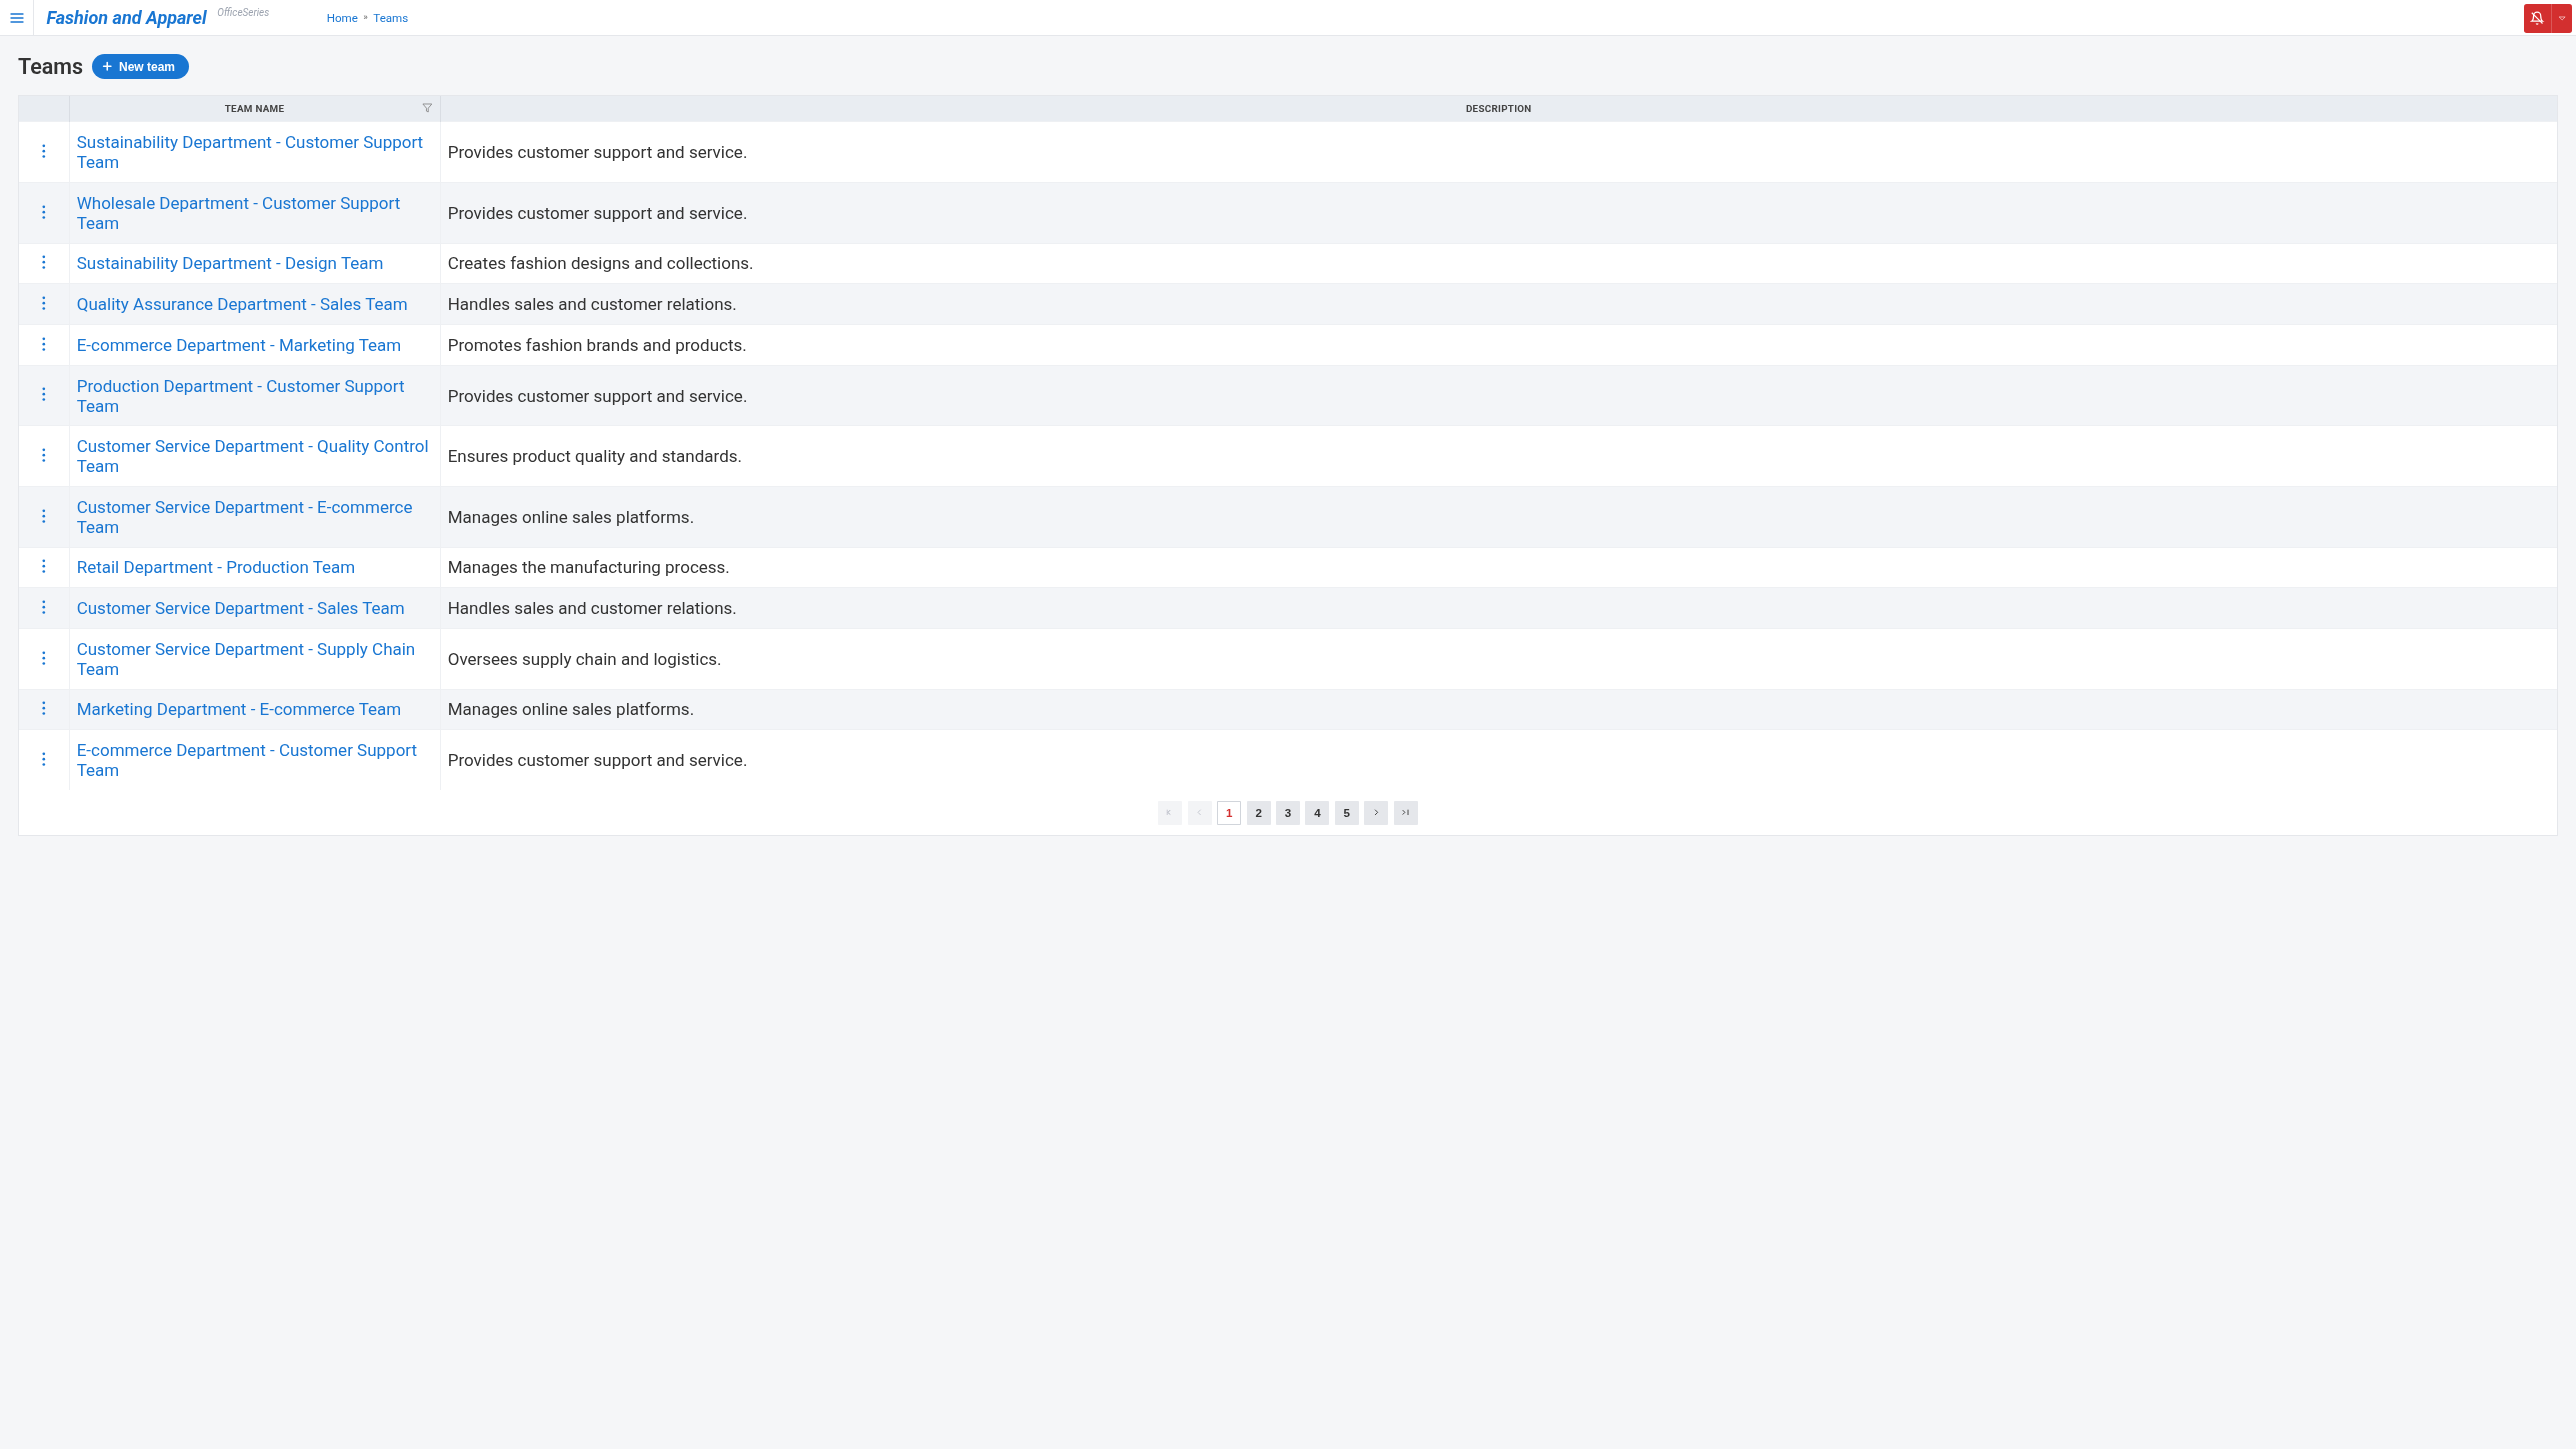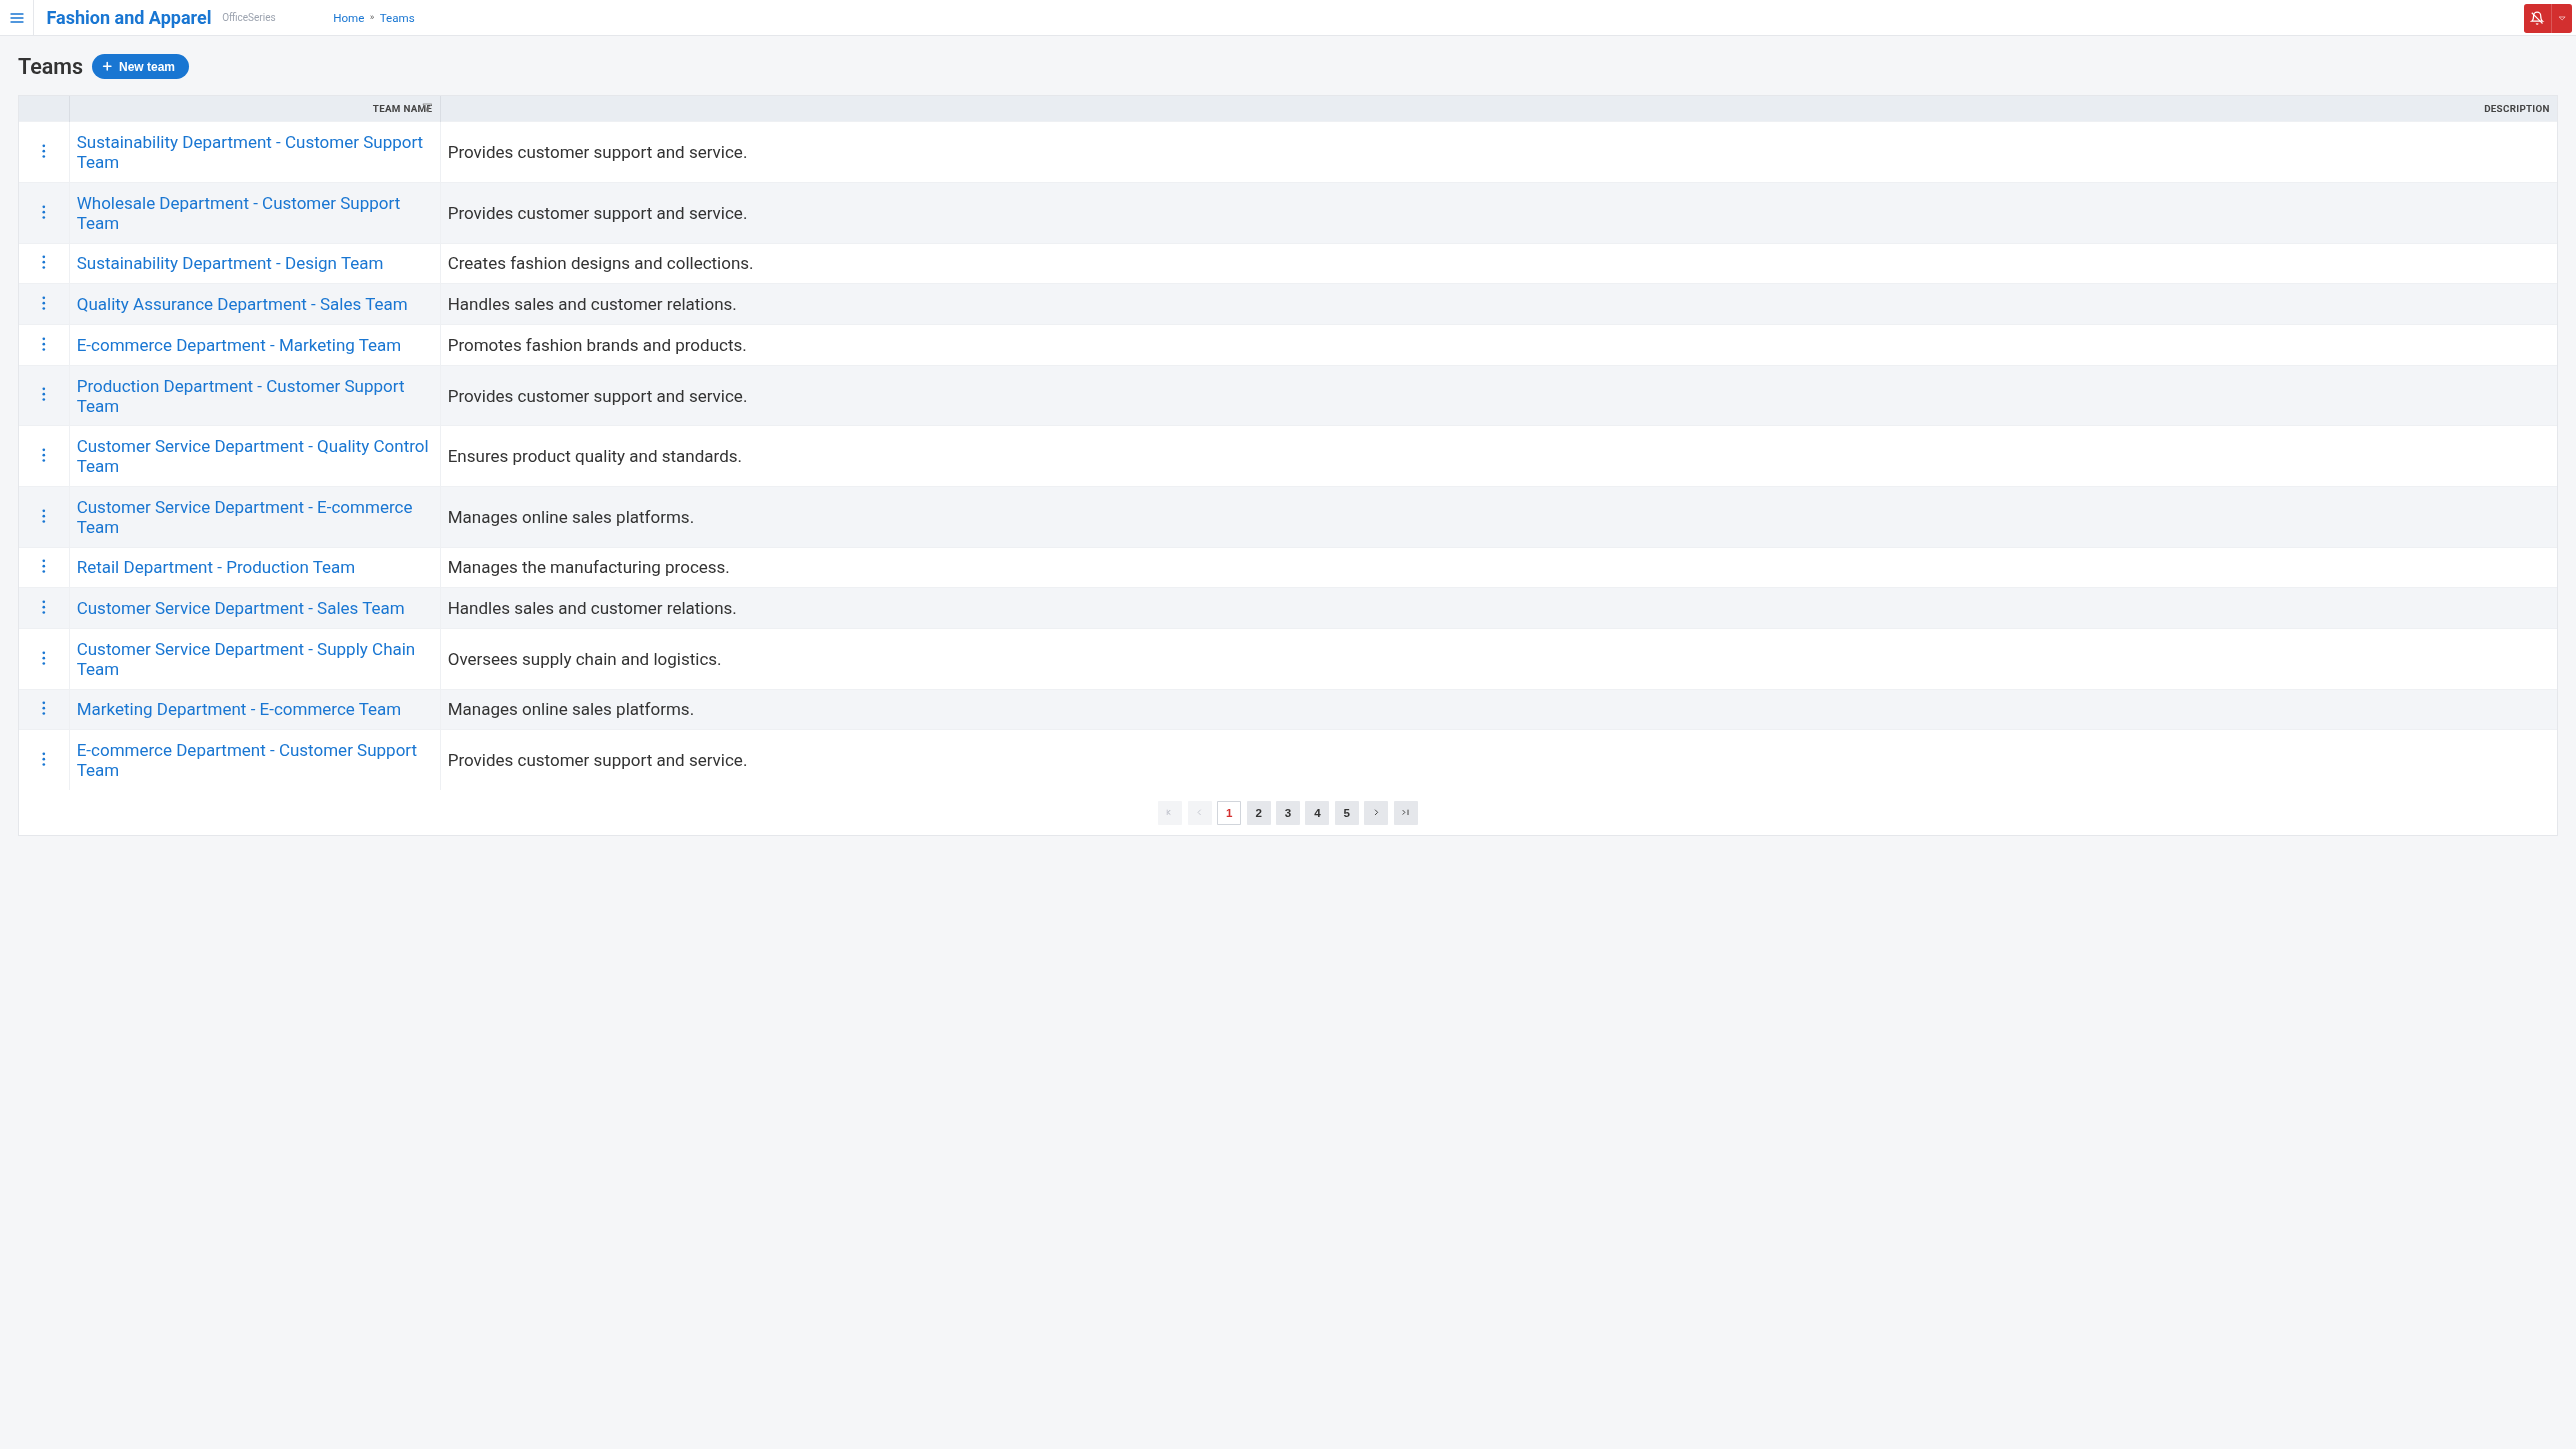--- a/index.html
+++ b/index.html
@@ -31,22 +31,23 @@
       cursor: pointer;
     }
     .hamburger svg {
       width: 16px;
       height: 16px;
       stroke: #1976d2;
     }
     .brand {
       padding: 0 12.5px;
       display: flex;
-      align-items: center;
+      align-items: flex-start;
       gap: 10.7px;
+      font-style: italic;
     }
     .brand-title {
       color: #1976d2;
       font-weight: 700;
       font-size: 18px;
     }
     .brand-sub {
       color: #9ca3af;
       font-size: 10px;
     }
@@ -130,21 +131,21 @@
       border: 0.9px solid #e5e7eb;
     }
     table {
       width: 100%;
       border-collapse: collapse;
     }
     thead {
       background: #e9edf2;
     }
     th {
-      text-align: right;
+      text-align: center;
       font-size: 9.8px;
       font-weight: 700;
       color: #444;
       padding: 7.2px 7.2px;
       text-transform: uppercase;
       letter-spacing: 0.3px;
       border-right: 0.9px solid #d9dde3;
       position: relative;
     }
     th:last-child {

